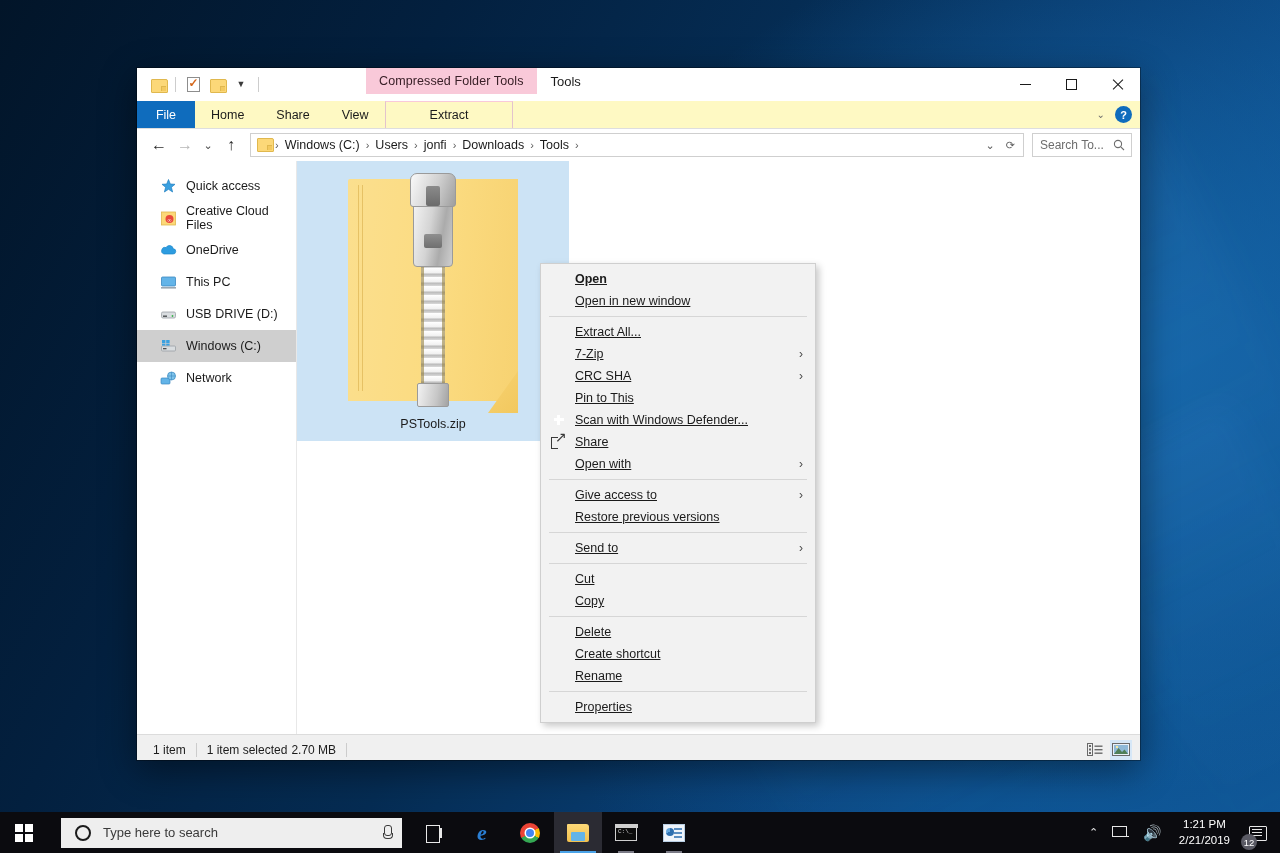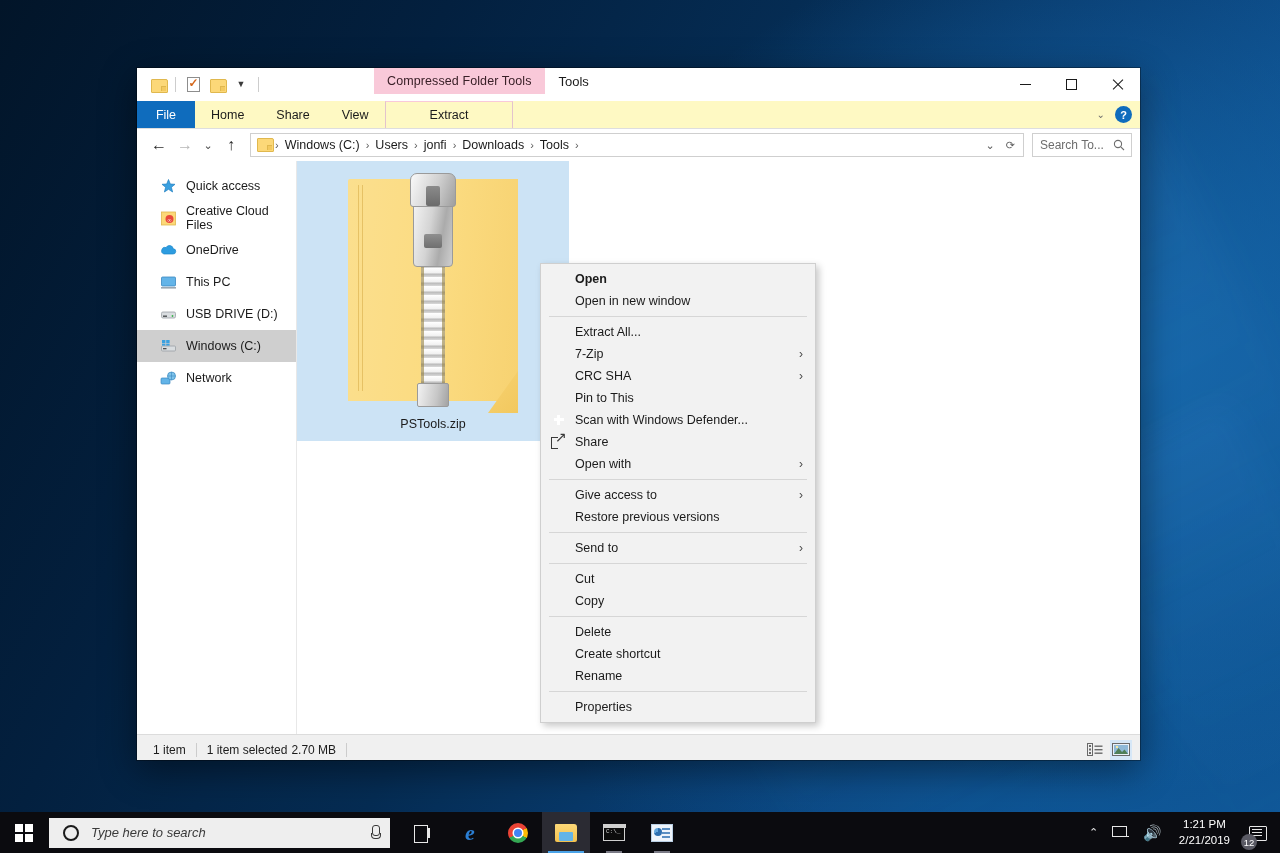--- a/index.html
+++ b/index.html
@@ -54,21 +54,21 @@
   }
   .prop-glyph {
     width: 13px; height: 15px; border: 1px solid #8d8d8d; background: #fff; position: relative;
   }
   .prop-glyph::after {
     content:"✓"; position:absolute; left:1px; top:-2px; font-size:12px; color:#d4661a; font-weight:700;
   }
   .caret-dn { font-size: 9px; color: #3b3b3b; line-height: 1; }
 
   
-  .ctx-tabs { position: absolute; left: 237px; top: 0px; height: 26px; display: flex; align-items: stretch; }
+  .ctx-tabs { position: absolute; left: 229px; top: 0px; height: 26px; display: flex; align-items: stretch; }
   .ctx-label {
     background: #f9c9d9; color: #3a2028; font-size: 12.5px;
     padding: 0 13px; display: flex; align-items: center; letter-spacing: .1px;
   }
   .win-title { font-size: 13px; color: #1b1b1b; padding: 0 14px; display: flex; align-items: center; }
 
   .win-btns { position: absolute; right: 0; top: 0; display: flex; height: 33px; }
   .win-btn {
     width: 46px; height: 33px; display: flex; align-items: center; justify-content: center;
   }
@@ -214,20 +214,21 @@
   #context-menu {
     position: absolute; left: 540px; top: 263px; width: 276px;
     background: #f2f2f2; border: 1px solid #cfcfcf;
     box-shadow: 3px 3px 7px rgba(0,0,0,0.22);
     padding: 4px 0 4px 0; z-index: 50;
   }
   .cmi {
     height: 22px; display: flex; align-items: center;
     padding-left: 34px; padding-right: 10px; font-size: 12.5px; color: #1b1b1b;
     position: relative;
+    text-decoration: underline;
   }
   .cmi.bold { font-weight: 700; }
   .cmi .cm-ico { position: absolute; left: 10px; top: 3px; width: 16px; height: 16px; }
   .cmi .cm-arrow {
     position: absolute; right: 12px; font-size: 12px; color: #4a4a4a; line-height: 1;
   }
   .cm-sep { height: 1px; background: #d6d6d6; margin: 4px 8px; }
 
   
   .ico-defender {
@@ -251,21 +252,21 @@
   
   #taskbar {
     position: absolute; left: 0; bottom: 0; width: 1280px; height: 41px;
     background: #0b0b0f; display: flex; align-items: center; z-index: 80;
   }
   .start-btn { width: 48px; height: 41px; display: flex; align-items: center; justify-content: center; }
   .win-logo { width: 18px; height: 18px; display: grid; grid-template-columns: 1fr 1fr; grid-template-rows: 1fr 1fr; gap: 2px; }
   .win-logo i { background: #ffffff; display: block; }
   .tb-search {
     width: 341px; height: 30px; background: #eeeeee; display: flex; align-items: center;
-    padding: 0 10px 0 14px; margin-left: 1px; font-style: italic;
+    padding: 0 10px 0 14px; margin-left: 13px;
   }
   .tb-search-circle {
     width: 16px; height: 16px; border: 2px solid #1b1b1b; border-radius: 50%; flex: 0 0 auto;
   }
   .tb-search span { font-size: 13px; color: #3a3a3a; margin-left: 12px; flex: 1; }
   .mic { width: 10px; height: 15px; position: relative; }
   .mic::before {
     content:""; position:absolute; left:2px; top:0; width:6px; height:9px;
     border: 1.4px solid #3a3a3a; border-radius: 3px;
   }

